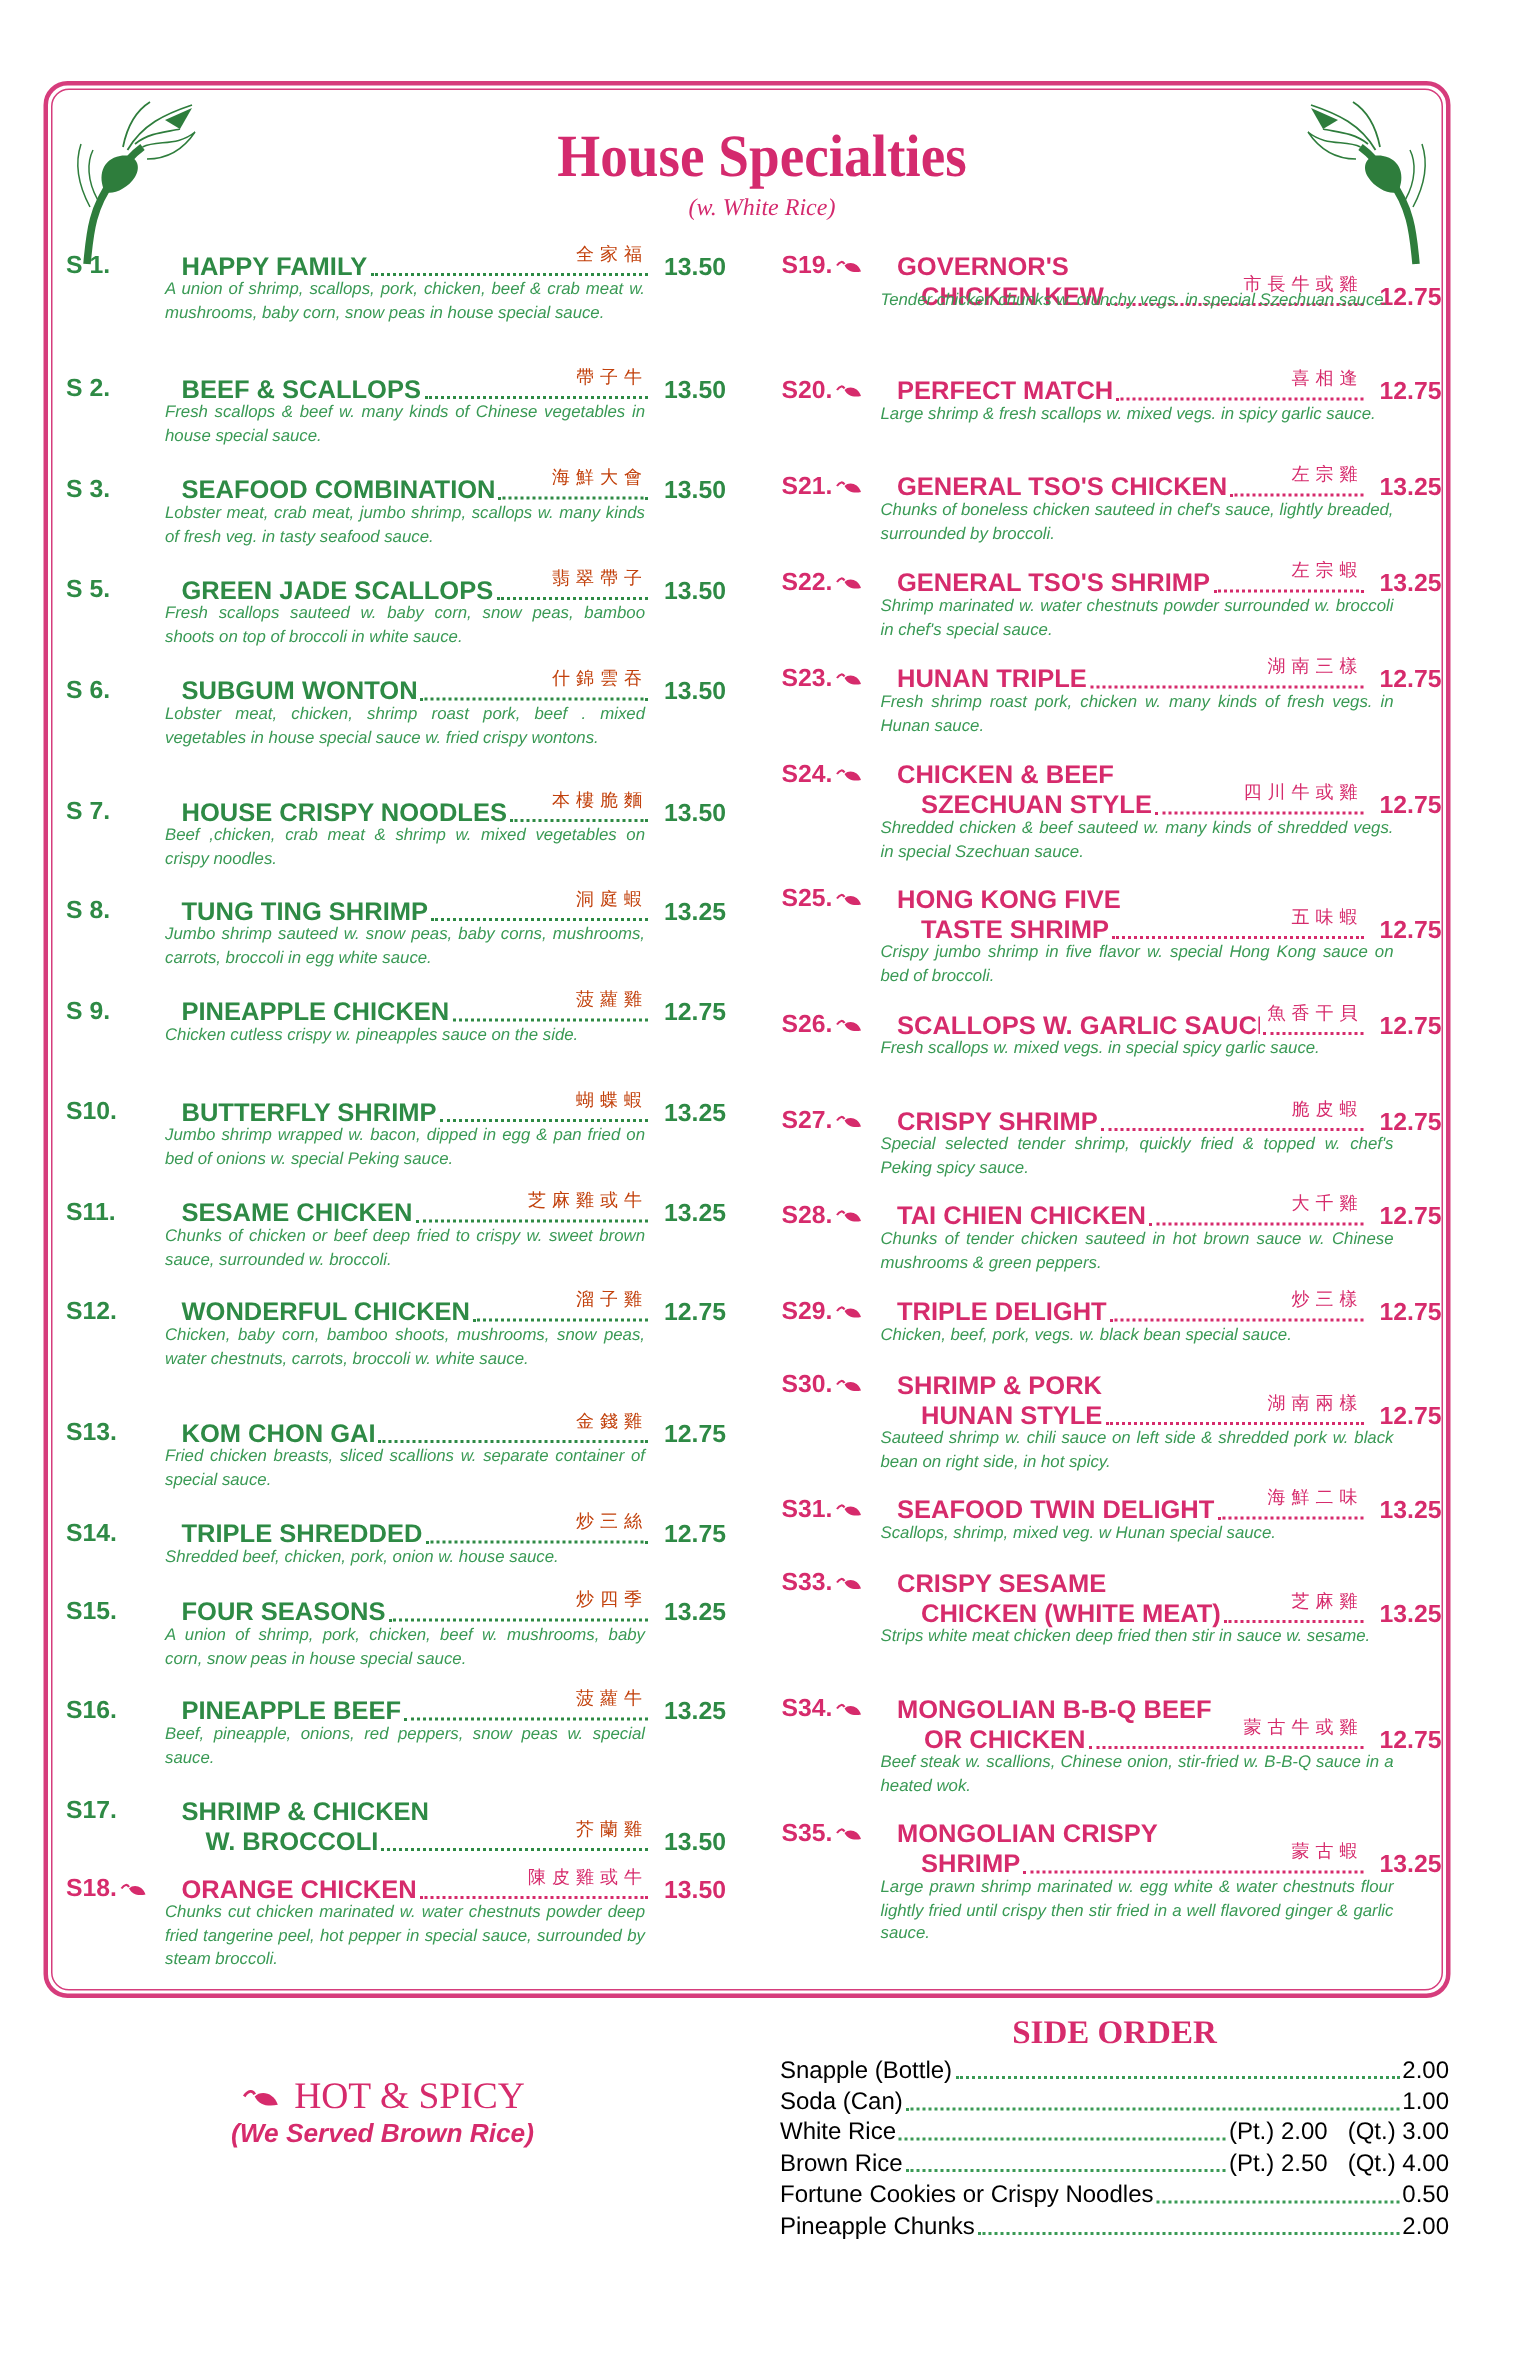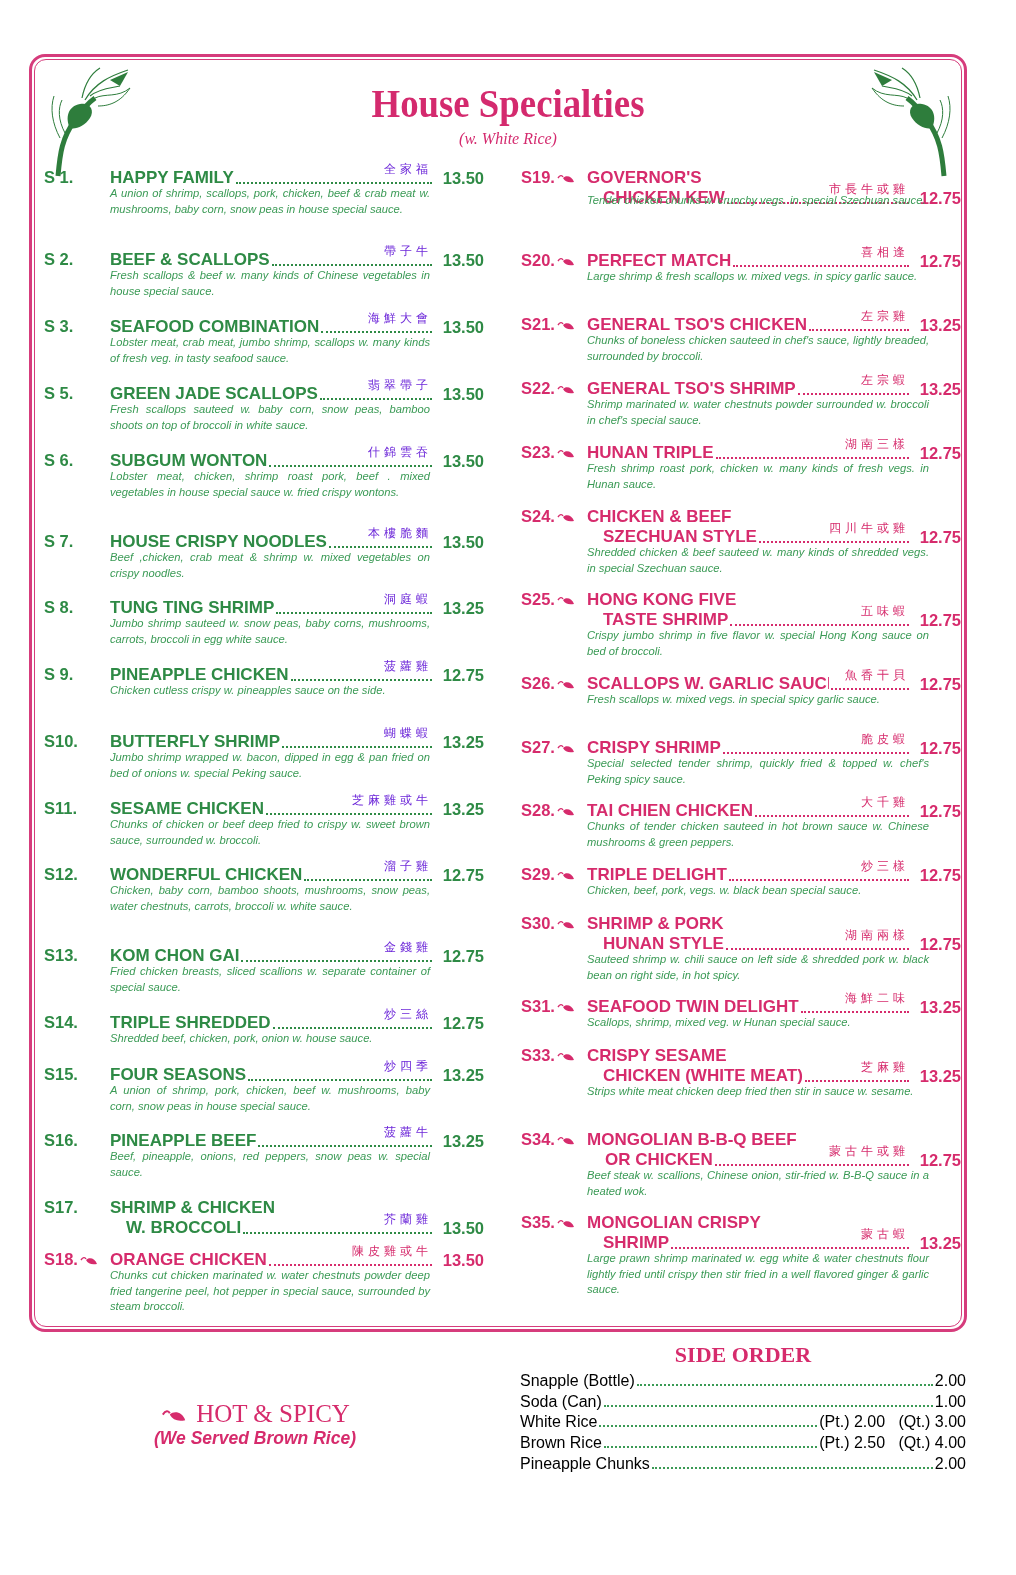--- a/index.html
+++ b/index.html
@@ -41,43 +41,43 @@
   }
   .item.hot .num, .item.hot .name, .item.hot .price, .item.hot .cn { color: #d62b6c; }
   .item .pepper {
     display: inline-block; width: 18px; height: 10px; vertical-align: middle; margin-left: 2px;
   }
   .item .name-line {
     position: absolute; left: 66px; right: 0; height: 20px;
     display: flex; align-items: flex-end;
   }
   .item .name {
-    font-weight: bold; font-size: 17px; color: #2e8a45; white-space: nowrap; line-height: 20px;
+    font-weight: bold; font-size: 17px; color: #2e8a45; white-space: nowrap; line-height: 20px; margin-left: 11px;
   }
   .item .dots {
     flex: 1; border-bottom: 2px dotted currentColor; margin: 0 2px 4px 2px; position: relative;
     color: #2e8a45; min-width: 10px;
   }
   .item.hot .dots { color: #d62b6c; }
   .item .cn {
     position: absolute; right: 0; bottom: 4px; font-family: "DejaVu Serif", serif;
-    font-size: 12px; color: #6d28d9; letter-spacing: 4px; white-space: nowrap;
+    font-size: 12px; color: #c2410c; letter-spacing: 4px; white-space: nowrap;
   }
   .item .price {
     font-weight: bold; font-size: 16.5px; color: #2e8a45; width: 50px; text-align: right;
     line-height: 20px; white-space: nowrap;
   }
   .item .desc {
     position: absolute; left: 66px; width: 320px; font-style: italic; font-size: 11.2px;
     line-height: 15.5px; color: #3a9a55; text-align: justify;
   }
   .col.right .item .desc { left: 66px; width: 342px; }
 
   .hot-box {
-    position: absolute; left: 100px; top: 1384px; width: 310px; text-align: center; margin-top: 16px;
+    position: absolute; left: 100px; top: 1384px; width: 310px; text-align: center;
   }
   .hot-title {
     font-family: "Liberation Serif", serif; font-size: 25px; color: #d62b6c; line-height: 28px;
   }
   .hot-title .pepper { display: inline-block; width: 28px; height: 14px; vertical-align: middle; margin-right: 8px; }
   .hot-note {
     font-weight: bold; font-style: italic; font-size: 17.5px; color: #d62b6c; line-height: 21px;
   }
 
   .side-title {
@@ -617,17 +617,22 @@
       <span>White Rice</span>
       <span class="sdots"></span>
       <span style="white-space:pre">(Pt.) 2.00   (Qt.) 3.00</span>
     </div>
   <div class="side-row">
       <span>Brown Rice</span>
       <span class="sdots"></span>
       <span style="white-space:pre">(Pt.) 2.50   (Qt.) 4.00</span>
     </div>
   <div class="side-row">
+      <span>Fortune Cookies or Crispy Noodles</span>
+      <span class="sdots"></span>
+      <span>0.50</span>
+    </div>
+  <div class="side-row">
       <span>Pineapple Chunks</span>
       <span class="sdots"></span>
       <span>2.00</span>
     </div>
 </div>
 
 </body></html>

